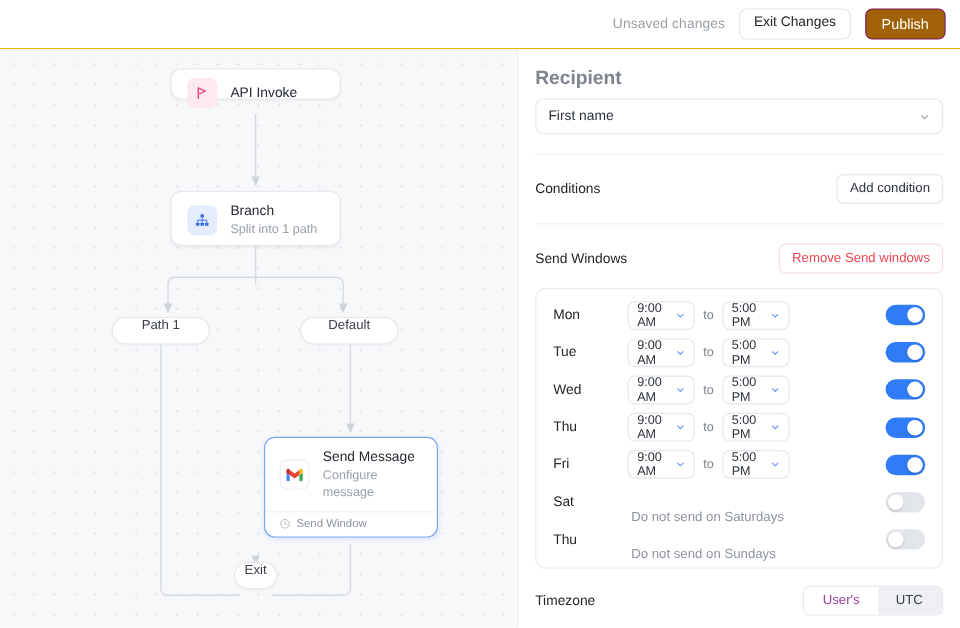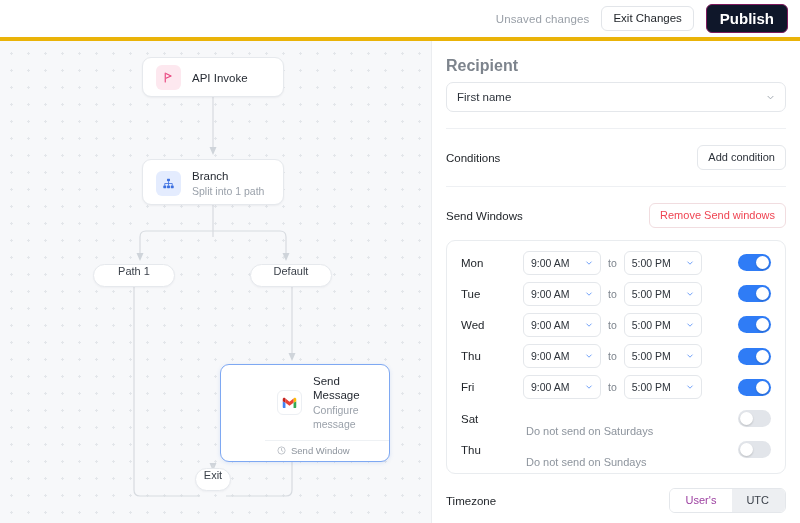--- a/index.html
+++ b/index.html
@@ -9,36 +9,36 @@
     background: #ffffff;
     overflow: hidden;
     color: #1f2329;
   }
   .app { position: relative; width: 800px; height: 523px; }
 
   
   .topbar {
     position: absolute; left: 0; top: 0; width: 800px; height: 41px;
     background: #ffffff;
-    border-bottom: 4px solid #eab308;
+    border-bottom: 1px solid #eab308;
     display: flex; align-items: center; justify-content: flex-end;
     padding-right: 12px; gap: 12px;
   }
   .unsaved { font-size: 11.5px; color: #9aa0a8; letter-spacing: .1px; }
   .btn-save {
     font-size: 11.5px; color: #22262b; background: #fff;
     border: 1px solid #e2e5e9; border-radius: 6px;
     padding: 6px 11px; line-height: 1; cursor: pointer;
     font-family: inherit; font-weight: 500;
   }
   .btn-publish {
-    font-size: 15px; color: #ffffff; background: #0f172a;
+    font-size: 12px; color: #ffffff; background: #a16207;
     border: 1px solid #7d1a5c; border-radius: 6px;
     padding: 6px 13px; line-height: 1; cursor: pointer;
-    font-family: inherit; font-weight: 700;
+    font-family: inherit; font-weight: 400;
   }
 
   
   .canvas {
     position: absolute; left: 0; top: 41px; width: 431px; height: 482px;
     background-color: #f7f8fa;
     background-image: radial-gradient(circle, #e3e6ea 1px, transparent 1.1px);
     background-size: 17px 17px;
     background-position: 3px 4px;
     overflow: hidden;
@@ -55,27 +55,27 @@
     width: 25px; height: 25px; border-radius: 6px;
     display: flex; align-items: center; justify-content: center;
     flex: 0 0 25px;
   }
   .ico-api { background: #fde8ef; }
   .ico-branch { background: #e4ecfe; }
   .ico-gmail { background: #ffffff; border: 1px solid #eceff3; }
   .node-title { font-size: 11.5px; color: #262b33; line-height: 14px; }
   .node-sub { font-size: 10.5px; color: #9aa1aa; line-height: 14px; margin-top: 1px; }
 
-  #node-api { left: 142px; top: 16px; width: 142px; height: 40px; }
+  #node-api { left: 142px; top: 16px; width: 142px; height: 26px; }
   #node-api .node-row { padding: 7px 13px; }
   #node-branch { left: 142px; top: 118px; width: 142px; height: 46px; }
   #node-branch .node-row { padding: 9px 13px; }
   #node-send {
-    left: 220px; top: 323px; width: 170px;
-    border-color: #7ea8f2; box-shadow: 0 1px 4px rgba(60,110,220,.14); padding-left: 44px;
+    left: 220px; top: 323px; width: 145px;
+    border-color: #7ea8f2; box-shadow: 0 1px 4px rgba(60,110,220,.14);
   }
   #node-send .node-row { padding: 9px 12px; }
   .node-foot {
     border-top: 1px solid #eef1f4; padding: 4px 12px 5px;
     display: flex; align-items: center; gap: 5px;
     font-size: 9.5px; color: #8d949d;
   }
 
   .pill {
     position: absolute; background: #ffffff;
@@ -121,21 +121,21 @@
 
   .days {
     margin-top: 12px; border: 1px solid #e9ecef; border-radius: 9px;
     padding: 6px 14px 8px;
   }
   .day {
     display: flex; align-items: center; height: 31.2px;
   }
   .day-name { width: 62px; font-size: 11.5px; color: #22262b; flex: 0 0 62px; }
   .tsel {
-    width: 78px; height: 24px; border: 1px solid #e4e7eb; border-radius: 6px;
+    width: 56px; height: 24px; border: 1px solid #e4e7eb; border-radius: 6px;
     background: #fff; display: flex; align-items: center; justify-content: space-between;
     padding: 0 7px; font-size: 10.5px; color: #2d333b; cursor: pointer;
   }
   .tsel .chev { width: 8px; height: 8px; flex: 0 0 8px; }
   .to { font-size: 10.5px; color: #7d848d; margin: 0 7px; }
   .offtext { font-size: 11px; color: #8d949d; flex: 1; padding-left: 3px; margin-top: 24px; }
   .spacer { flex: 1; }
   .toggle {
     width: 33px; height: 17px; border-radius: 9px; position: relative;
     cursor: pointer; flex: 0 0 33px;

